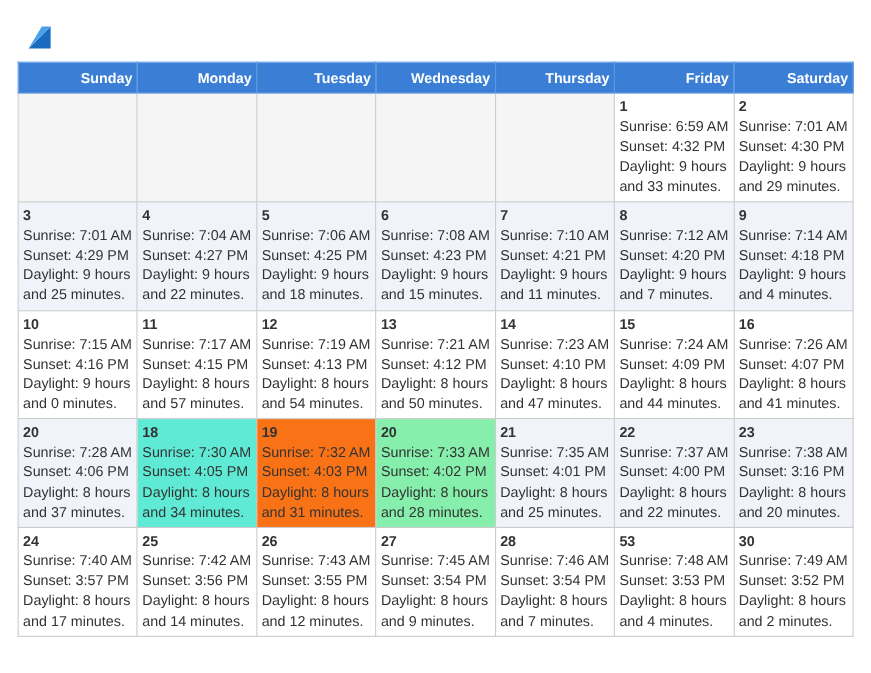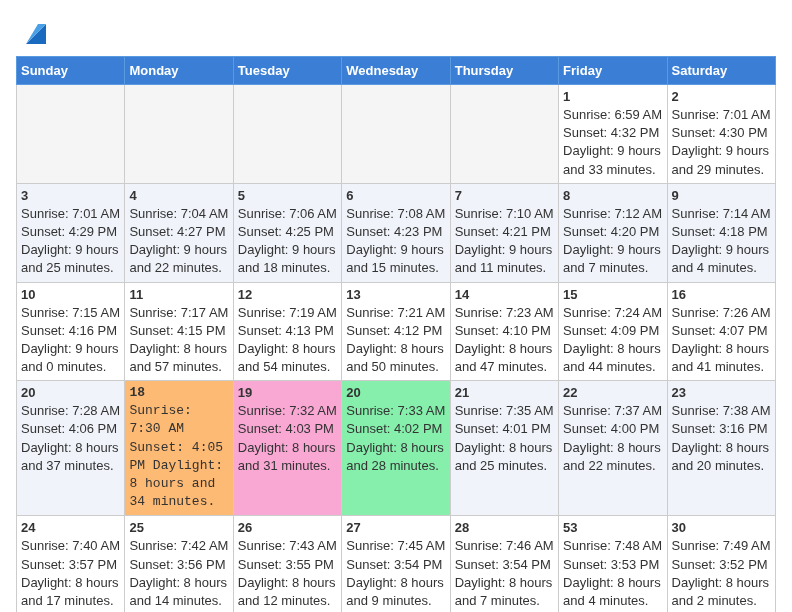--- a/index.html
+++ b/index.html
@@ -57,21 +57,21 @@
       width: 100%;
       border-collapse: collapse;
       table-layout: fixed;
     }
     .calendar th {
       background: #3a7fd5;
       color: #fff;
       font-size: 13px;
       font-weight: bold;
       padding: 6px 4px;
-      text-align: left;
+      text-align: right;
       border: 1px solid #5a9ae0;
     }
     .calendar td {
       border: 1px solid #ccc;
       vertical-align: top;
       padding: 4px 4px;
       min-height: 80px;
       height: 82px;
       font-size: 10.5px;
       color: #333;
@@ -235,27 +235,27 @@
 Daylight: 8 hours and 41 minutes.</div>
         </td>
       </tr>
       <tr>
         <td style="background: rgb(240, 244, 250);">
           <span class="day-num">20</span>
           <div class="day-detail">Sunrise: 7:28 AM
 Sunset: 4:06 PM
 Daylight: 8 hours and 37 minutes.</div>
         </td>
-        <td style="background: #fdba74; font-family: Liberation Mono, monospace;">
+        <td style="background: #5eead4;">
           <span class="day-num">18</span>
           <div class="day-detail">Sunrise: 7:30 AM
 Sunset: 4:05 PM
 Daylight: 8 hours and 34 minutes.</div>
         </td>
-        <td style="background: #f9a8d4;">
+        <td style="background: #f97316;">
           <span class="day-num">19</span>
           <div class="day-detail">Sunrise: 7:32 AM
 Sunset: 4:03 PM
 Daylight: 8 hours and 31 minutes.</div>
         </td>
         <td style="background: #86efac;">
           <span class="day-num">20</span>
           <div class="day-detail">Sunrise: 7:33 AM
 Sunset: 4:02 PM
 Daylight: 8 hours and 28 minutes.</div>

